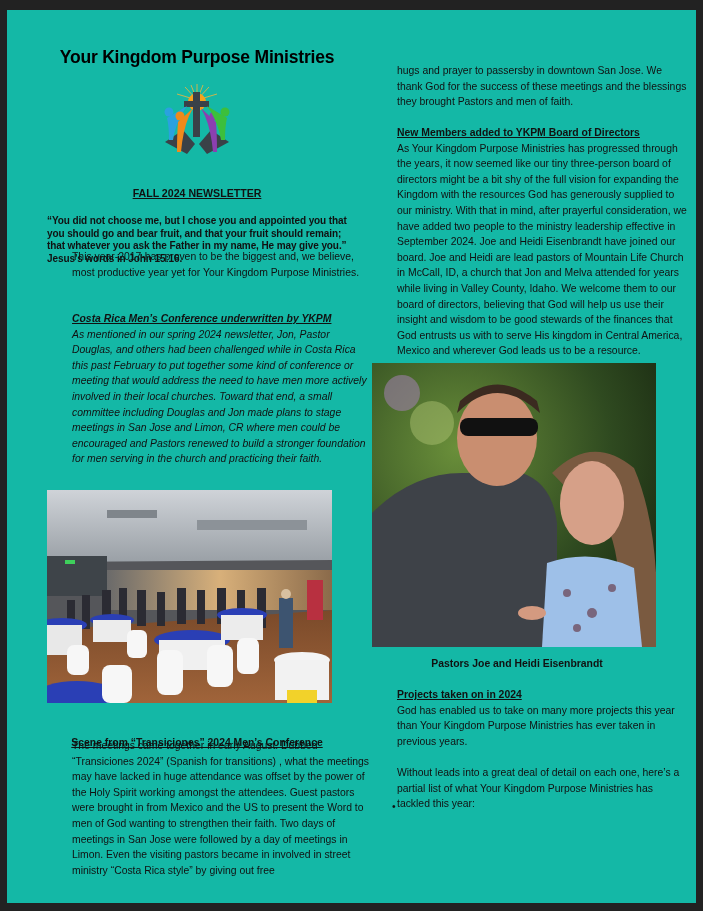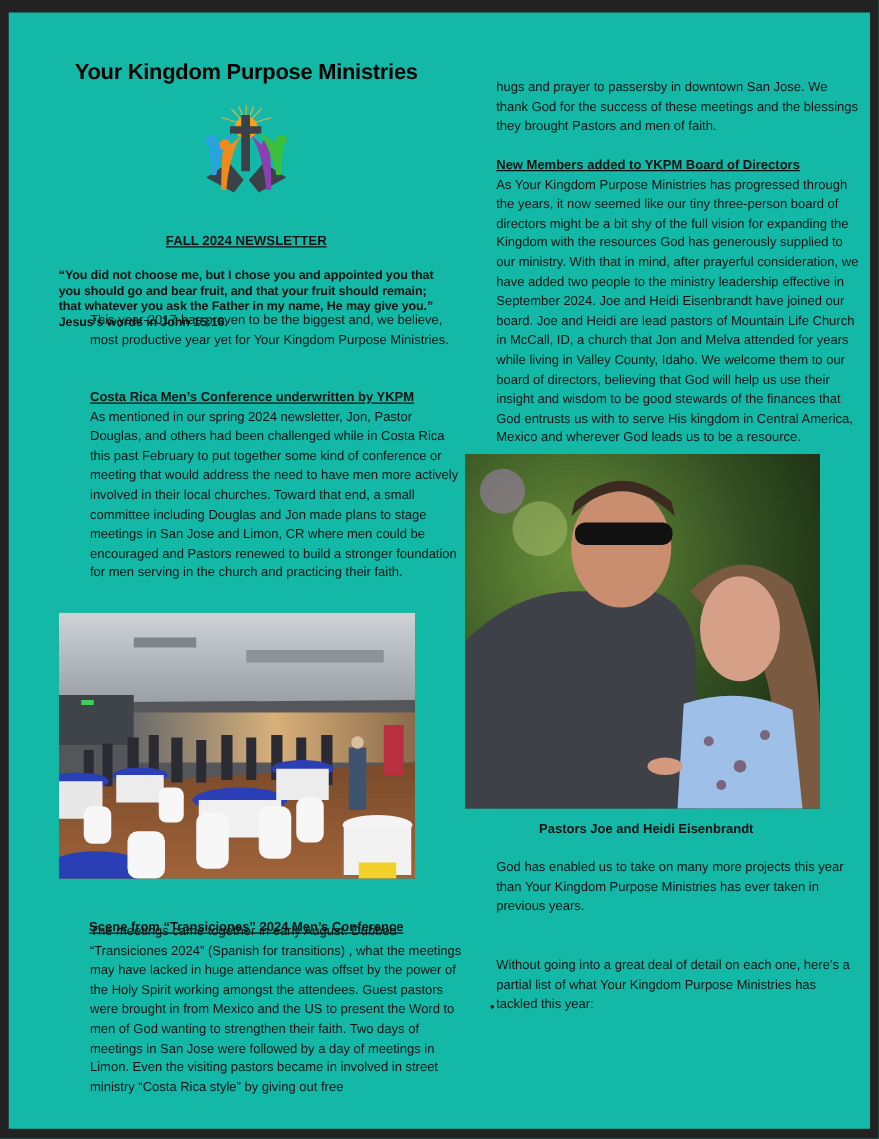--- a/index.html
+++ b/index.html
@@ -118,21 +118,21 @@
         <circle cx="78" cy="30" r="4.5" fill="#3cbf3c"></circle>
         <path d="M80 36 Q70 30 60 24 L64 30 Q72 44 74 58 L78 58 Q78 44 80 36 Z" fill="#3cbf3c"></path>
       </svg>
     </div>
 
     <div class="nl-title">FALL 2024 NEWSLETTER</div>
     <div class="quote">“You did not choose me, but I chose you and appointed you that you should go and bear fruit, and that your fruit should remain; that whatever you ask the Father in my name, He may give you.” Jesus’s words in John 15:16.</div>
 
     <p class="para" style="top:226px;">This year-2017-has proven to be the biggest and, we believe, most productive year yet for Your Kingdom Purpose Ministries.</p>
 
-    <div class="para" style="top:288px;">
+    <div class="para" style="top:288px;font-style:italic;">
       <span class="heading">Costa Rica Men’s Conference underwritten by YKPM</span>
       <span>As mentioned in our spring 2024 newsletter, Jon, Pastor Douglas, and others had been challenged while in Costa Rica this past February to put together some kind of conference or meeting that would address the need to have men more actively involved in their local churches.  Toward that end, a small committee including Douglas and Jon made plans to stage meetings in San Jose and Limon, CR where men could be encouraged and Pastors renewed to build a stronger foundation for men serving in the church and practicing their faith.</span>
     </div>
 
     <div class="photo" style="left:0; top:480px; width:285px; height:213px;">
       <svg width="285" height="213" viewBox="0 0 285 213" preserveAspectRatio="none">
         <defs>
           <linearGradient id="ceil" x1="0" y1="0" x2="0" y2="1">
             <stop offset="0" stop-color="#cfd3d8"></stop>
             <stop offset="1" stop-color="#9aa0a6"></stop>
@@ -239,24 +239,25 @@
           <circle cx="240" cy="225" r="4"></circle>
           <circle cx="205" cy="265" r="4"></circle>
         </g>
         <ellipse cx="160" cy="250" rx="14" ry="7" fill="#d49a80"></ellipse>
       </svg>
     </div>
 
     <div class="caption plain" style="top:646px;">Pastors Joe and Heidi Eisenbrandt</div>
 
     <div class="para" style="top:664px;">
+      <span class="heading">Projects taken on in 2024</span>
       <span>God has enabled us to take on many more projects this year than Your Kingdom Purpose Ministries has ever taken in previous years.</span>
     </div>
 
-    <p class="para" style="top:742px;">Without going into a great deal of detail on each one, here’s a partial list of what Your Kingdom Purpose Ministries has tackled this year:</p>
+    <p class="para" style="top:742px;">Without leads into a great deal of detail on each one, here’s a partial list of what Your Kingdom Purpose Ministries has tackled this year:</p>
 
     <ul class="bullet-list" style="top:789px;">
       <li>
         <span class="dot">•</span>
       </li>
     </ul>
   </div>
 
 </div>
 

